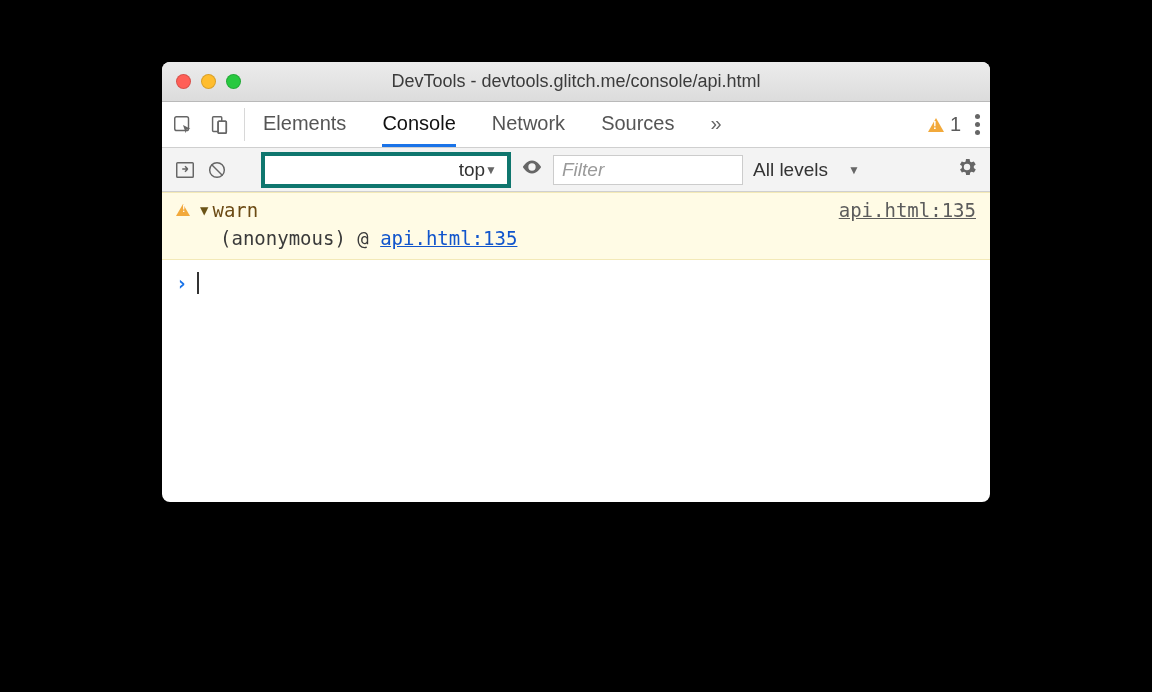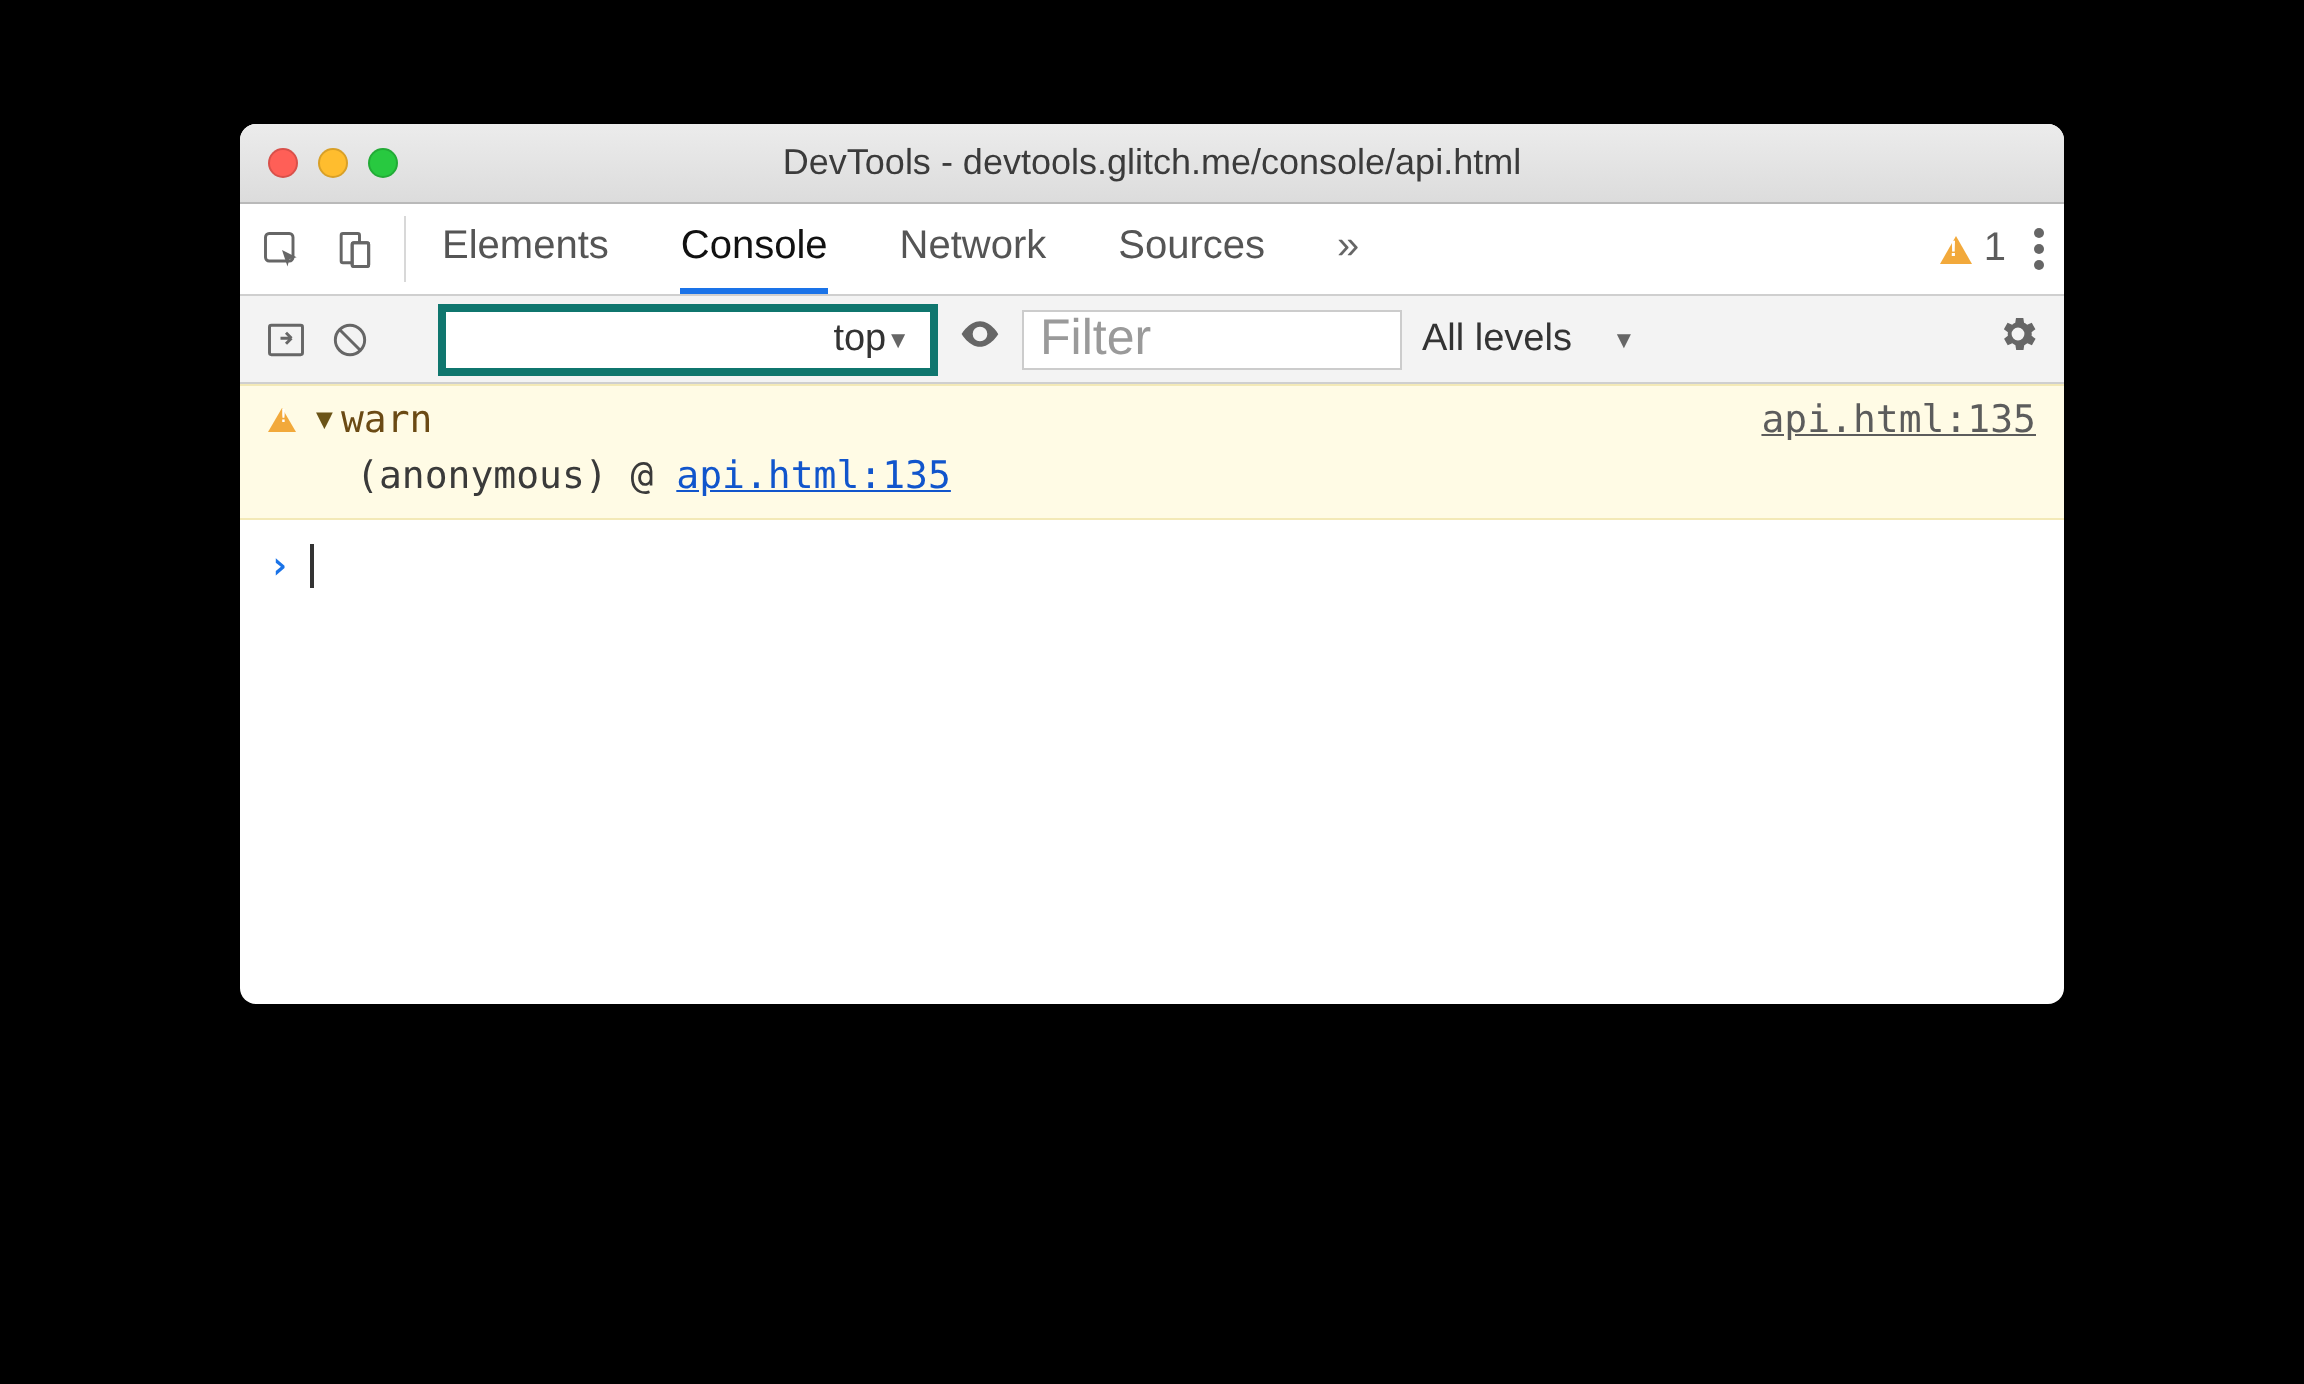--- a/index.html
+++ b/index.html
@@ -7,21 +7,21 @@
     background: #000;
     width: 1152px;
     height: 692px;
     font-family: "Helvetica Neue", Arial, sans-serif;
     display: flex;
     align-items: flex-start;
     justify-content: center;
     padding-top: 62px;
   }
   .window {
-    width: 912px;
+    width: 828px;
     height: 440px;
     background: #fff;
     border-radius: 8px;
     box-shadow: 0 20px 50px rgba(0,0,0,0.5);
     overflow: hidden;
     display: flex;
     flex-direction: column;
   }
   
   .titlebar {
@@ -141,22 +141,23 @@
     color: #333;
     cursor: pointer;
   }
   .eye { font-size: 22px; color: #555; }
   .filter-input {
     border: 1px solid #ccc;
     background: #fff;
     height: 30px;
     width: 190px;
     padding: 0 8px;
-    font-size: 25px;
+    font-size: 19px;
     color: #7f1d1d;
+    font-style: italic;
   }
   .filter-input::placeholder { color: #9a9a9a; }
   .level-select {
     display: flex;
     align-items: center;
     gap: 20px;
     color: #333;
     cursor: pointer;
   }
   .gear { font-size: 22px; color: #555; cursor: pointer; margin-left: auto; }

